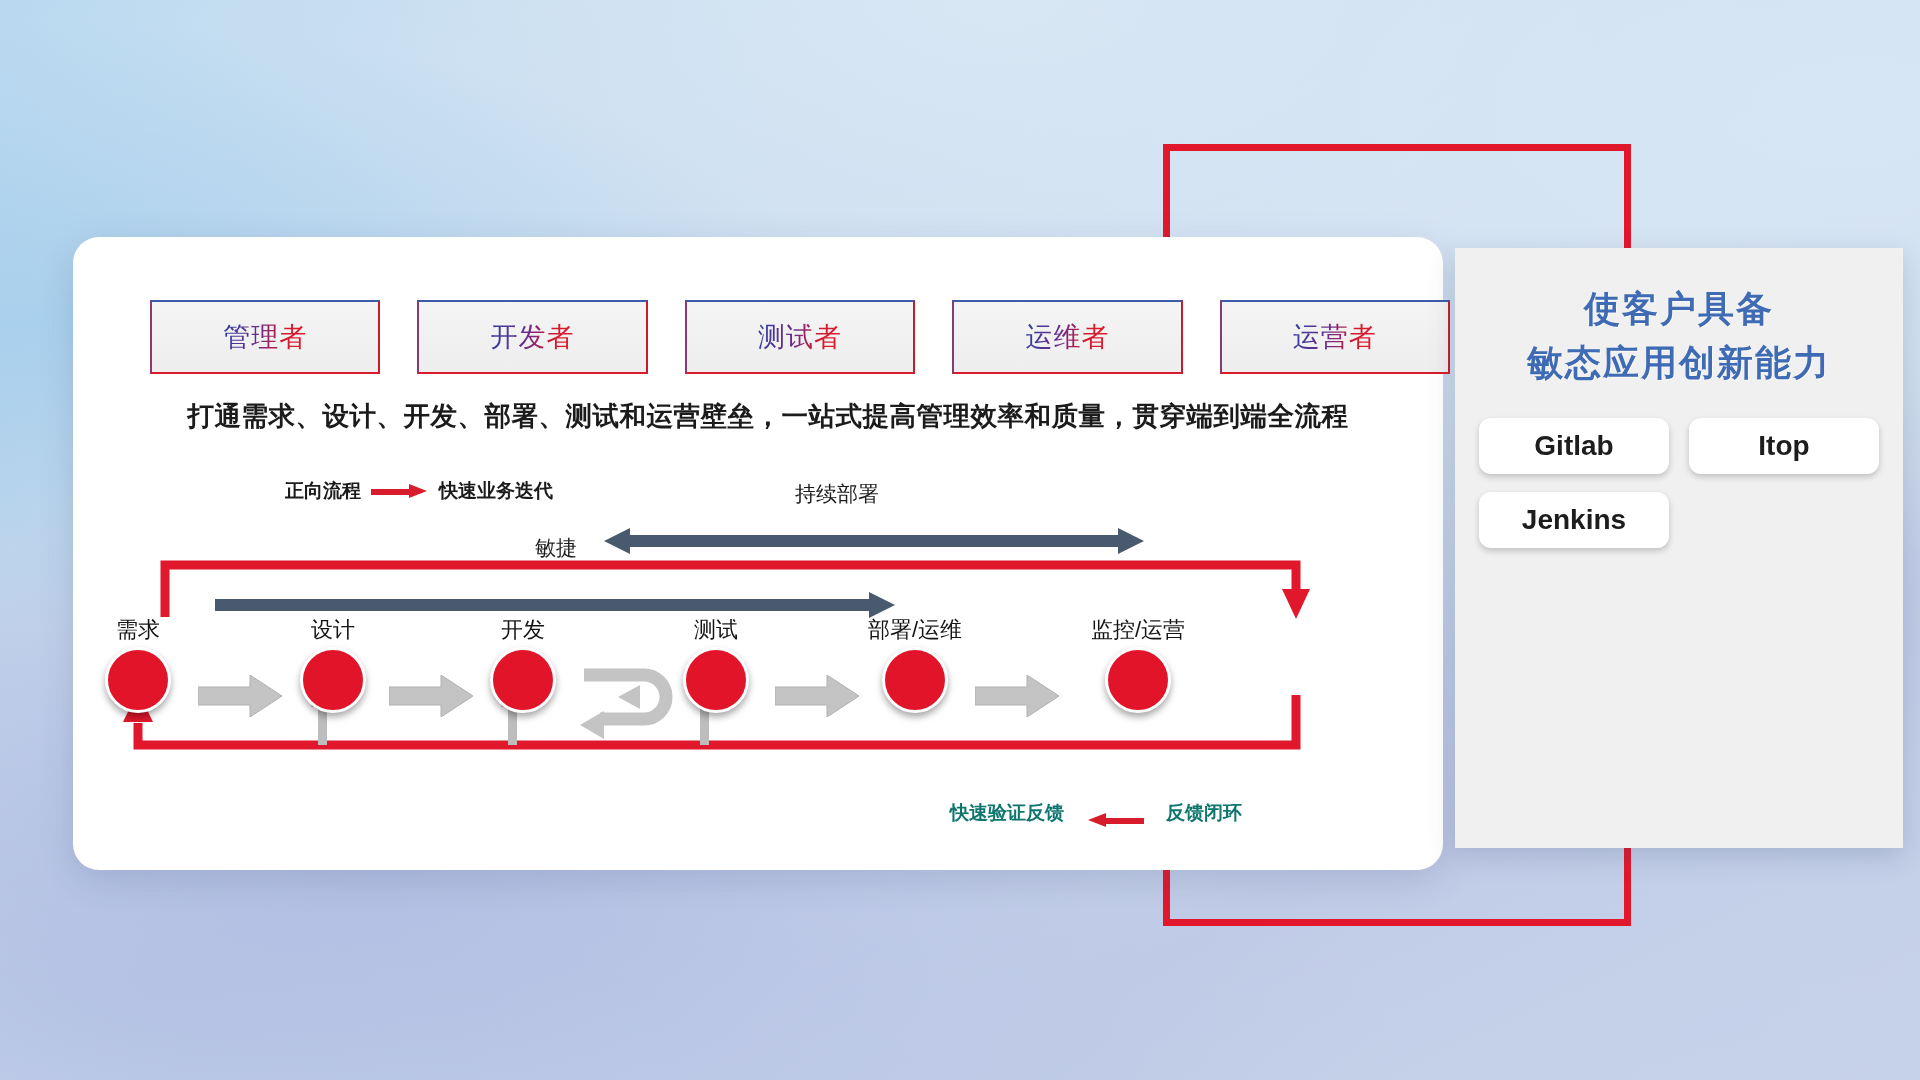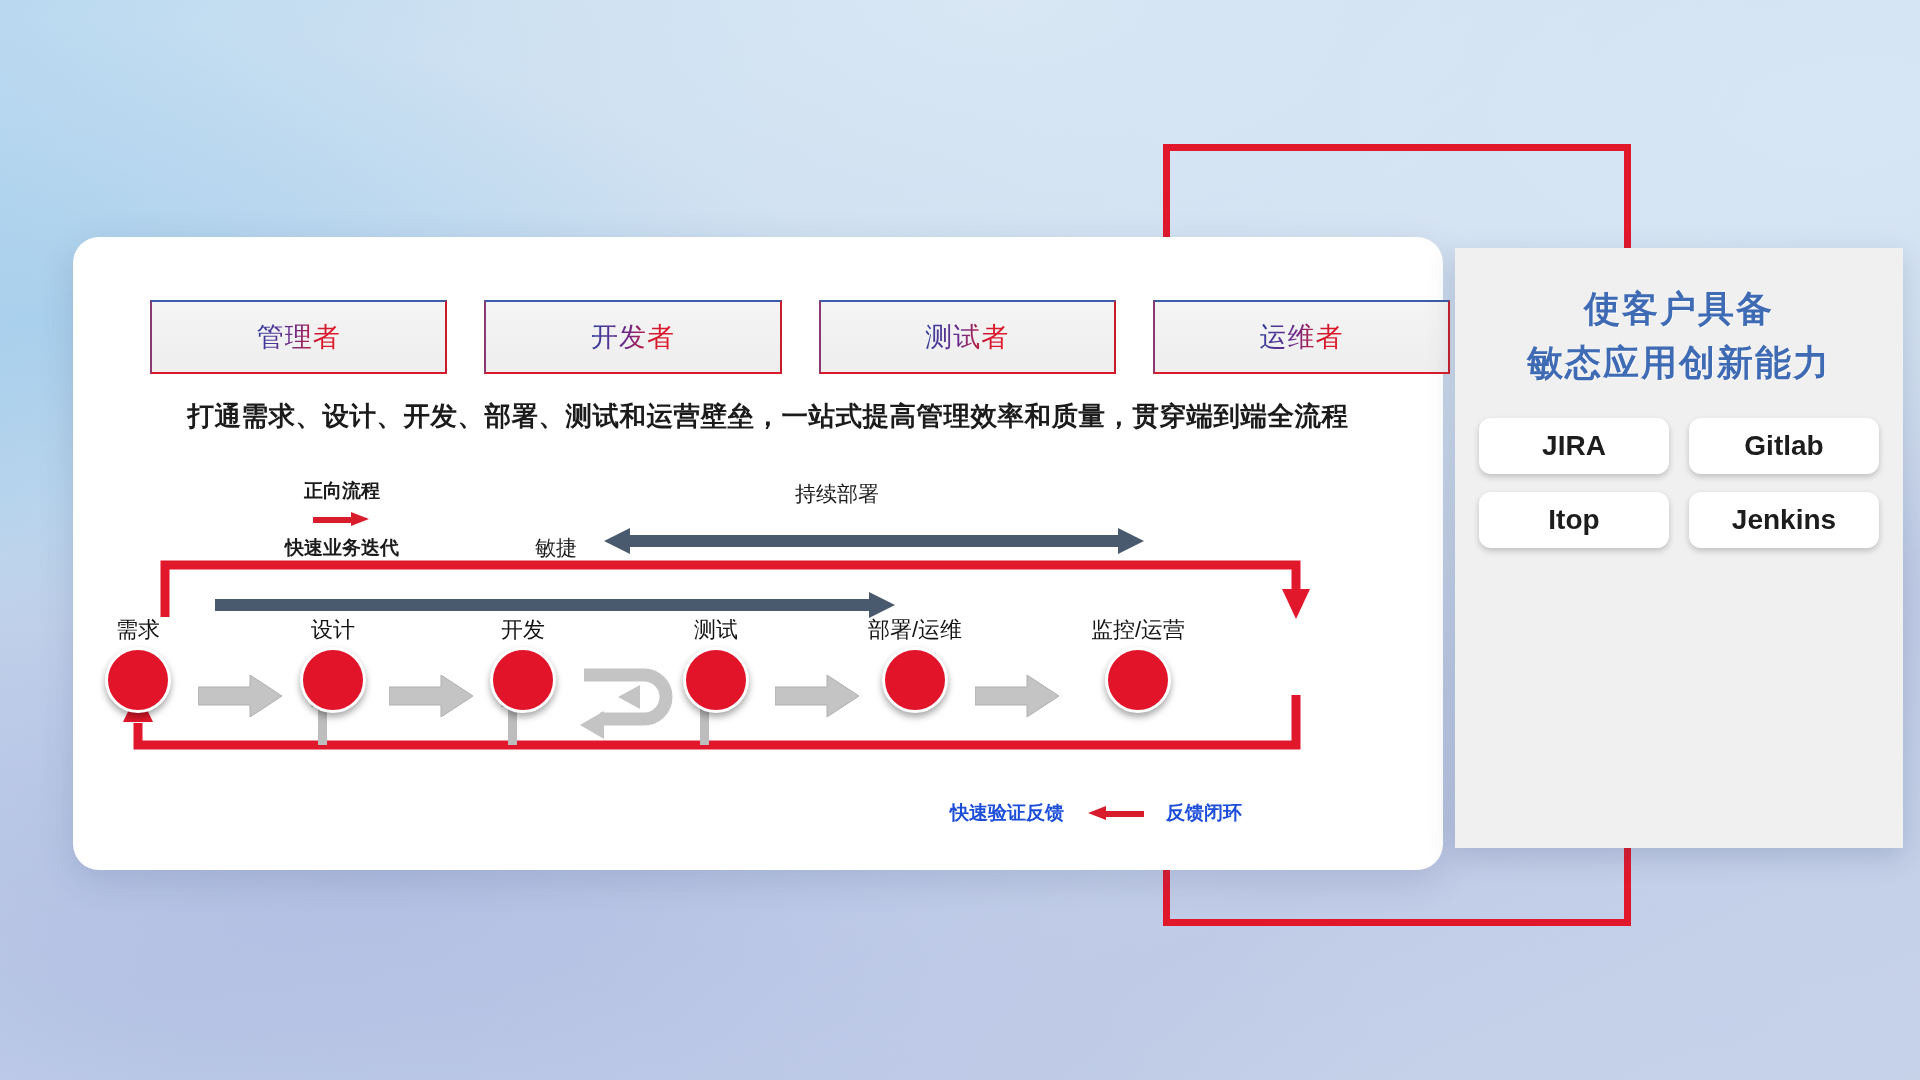--- a/index.html
+++ b/index.html
@@ -52,21 +52,21 @@
       font-family:"Liberation Sans","DejaVu Sans",sans-serif;
   }
 
   
   #headline{position:absolute;left:8px;top:398px;width:1520px;text-align:center;
       font-size:26.5px;font-weight:bold;color:#1b1b1b;letter-spacing:.5px;z-index:5;}
 
   
   #legend-top{position:absolute;left:285px;top:478px;z-index:5;
       display:flex;align-items:center;gap:10px;
-      font-size:19px;font-weight:bold;color:#1b1b1b;flex-direction:column;}
+      font-size:19px;font-weight:bold;color:#1b1b1b;}
   .redarrow-r{width:58px;height:11px;position:relative;}
   .redarrow-r:before{content:"";position:absolute;left:0;top:3px;width:40px;height:6px;background:#d81c2c;}
   .redarrow-r:after{content:"";position:absolute;left:38px;top:-2px;
       border-left:18px solid #d81c2c;border-top:7px solid transparent;border-bottom:7px solid transparent;}
   .redarrow-l{width:58px;height:11px;position:relative;}
   .redarrow-l:before{content:"";position:absolute;right:0;top:3px;width:40px;height:6px;background:#d81c2c;}
   .redarrow-l:after{content:"";position:absolute;right:38px;top:-2px;
       border-right:18px solid #d81c2c;border-top:7px solid transparent;border-bottom:7px solid transparent;}
 
   
@@ -88,22 +88,22 @@
       position:absolute;left:50%;transform:translateX(-50%);top:0;}
   .stage .dot{position:absolute;left:50%;transform:translateX(-50%);top:32px;
       width:66px;height:66px;border-radius:50%;background:#e2142a;
       border:3px solid #ffffff;box-sizing:border-box;
       box-shadow:0 4px 7px rgba(0,0,0,.35);}
   .garrow{position:absolute;top:60px;width:84px;height:42px;}
   .uturn{position:absolute;top:46px;left:690px;width:110px;height:74px;}
 
   
   #legend-bottom{position:absolute;left:950px;top:800px;z-index:5;
-      display:flex;align-items:center;gap:22px;
-      font-size:19px;font-weight:bold;color:#1d4ed8;}
+      display:flex;align-items:flex-end;gap:22px;
+      font-size:19px;font-weight:bold;color:#0f766e;}
 
   
   #panel{position:absolute;left:1455px;top:248px;width:448px;height:600px;
       background:#f0f0f0;z-index:6;box-shadow:0 8px 26px rgba(50,70,110,.20);}
   #panel-title{padding:34px 0 0;text-align:center;color:#3f6bb5;
       font-size:36px;font-weight:bold;line-height:1.5;letter-spacing:2px;}
   #panel-title div{text-shadow:1px 1px 0 rgba(255,255,255,.6);}
   #tools{margin:28px 24px 0;display:flex;flex-wrap:wrap;gap:18px 20px;}
   .tool{background:#fff;border-radius:12px;height:56px;
       display:flex;align-items:center;justify-content:center;
@@ -127,20 +127,23 @@
     </div>
   <div class="role">
       <span>开发者</span>
     </div>
   <div class="role">
       <span>测试者</span>
     </div>
   <div class="role">
       <span>运维者</span>
     </div>
+  <div class="role">
+      <span>运营者</span>
+    </div>
 </div>
 
 <div id="headline">打通需求、设计、开发、部署、测试和运营壁垒，一站式提高管理效率和质量，贯穿端到端全流程</div>
 
 <div id="legend-top">
   <span>正向流程</span>
   <span class="redarrow-r"></span>
   <span>快速业务迭代</span>
 </div>
 
@@ -222,18 +225,17 @@
   <span class="redarrow-l"></span>
   <span>反馈闭环</span>
 </div>
 
 <div id="panel">
   <div id="panel-title">
     <div>使客户具备</div>
     <div>敏态应用创新能力</div>
   </div>
   <div id="tools">
-    <div class="tool">JIRA</div>
     <div class="tool">Gitlab</div>
     <div class="tool">Itop</div>
     <div class="tool">Jenkins</div>
   </div>
 </div>
 
 </body></html>

